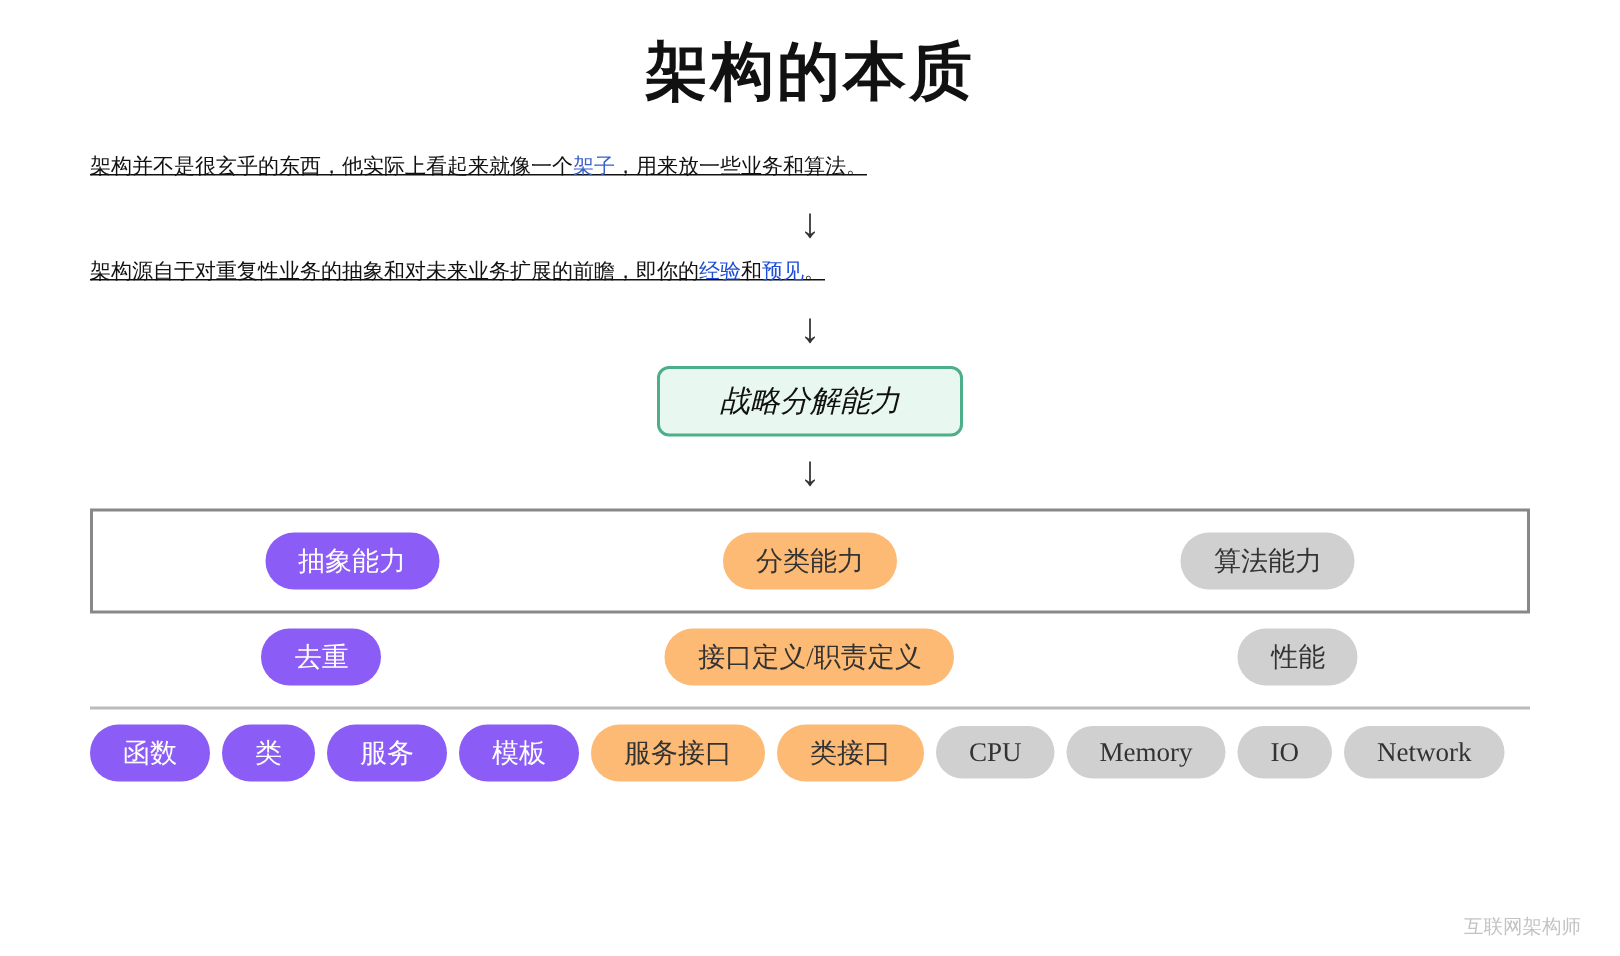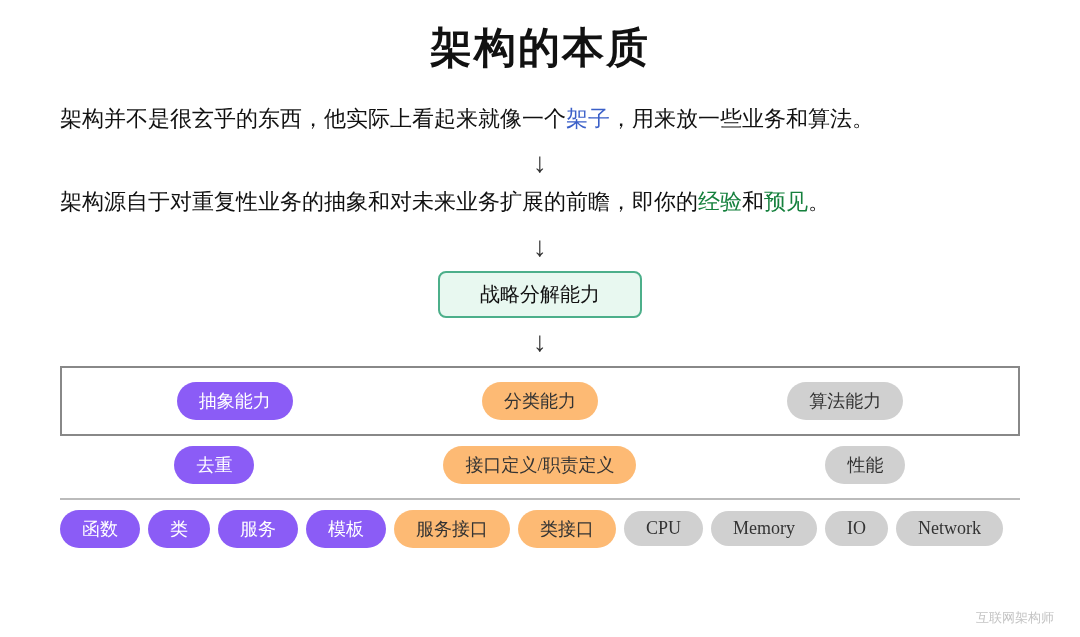--- a/index.html
+++ b/index.html
@@ -26,27 +26,28 @@
       font-size: 42px;
       font-weight: bold;
       color: #111;
       margin-bottom: 24px;
       text-align: center;
       letter-spacing: 2px;
     }
 
     .text-block {
       width: 100%;
-      font-size: 22px;
+      font-size: 14px;
       line-height: 1.7;
       color: #111;
       margin-bottom: 6px;
+      text-decoration: underline;
     }
 
-    .red-text { color: #15803d; margin-top: 35px; }
+    .red-text { color: #1d4ed8; margin-top: 35px; }
     .blue-text { color: #3a5fc8; }
 
     .arrow-down {
       font-size: 28px;
       color: #333;
       line-height: 1;
       margin: 6px 0;
       display: block;
       text-align: center;
     }
@@ -54,20 +55,21 @@
     .strategy-box {
       border: 2px solid #4caf8a;
       background: #e8f8f0;
       border-radius: 8px;
       padding: 8px 40px;
       font-size: 20px;
       color: #111;
       margin: 4px 0;
       text-align: left;
       display: inline-block;
+      font-style: italic;
     }
 
     .level1-container {
       border: 2px solid #888;
       width: 100%;
       display: flex;
       flex-direction: row;
       justify-content: space-around;
       align-items: center;
       padding: 14px 20px;

